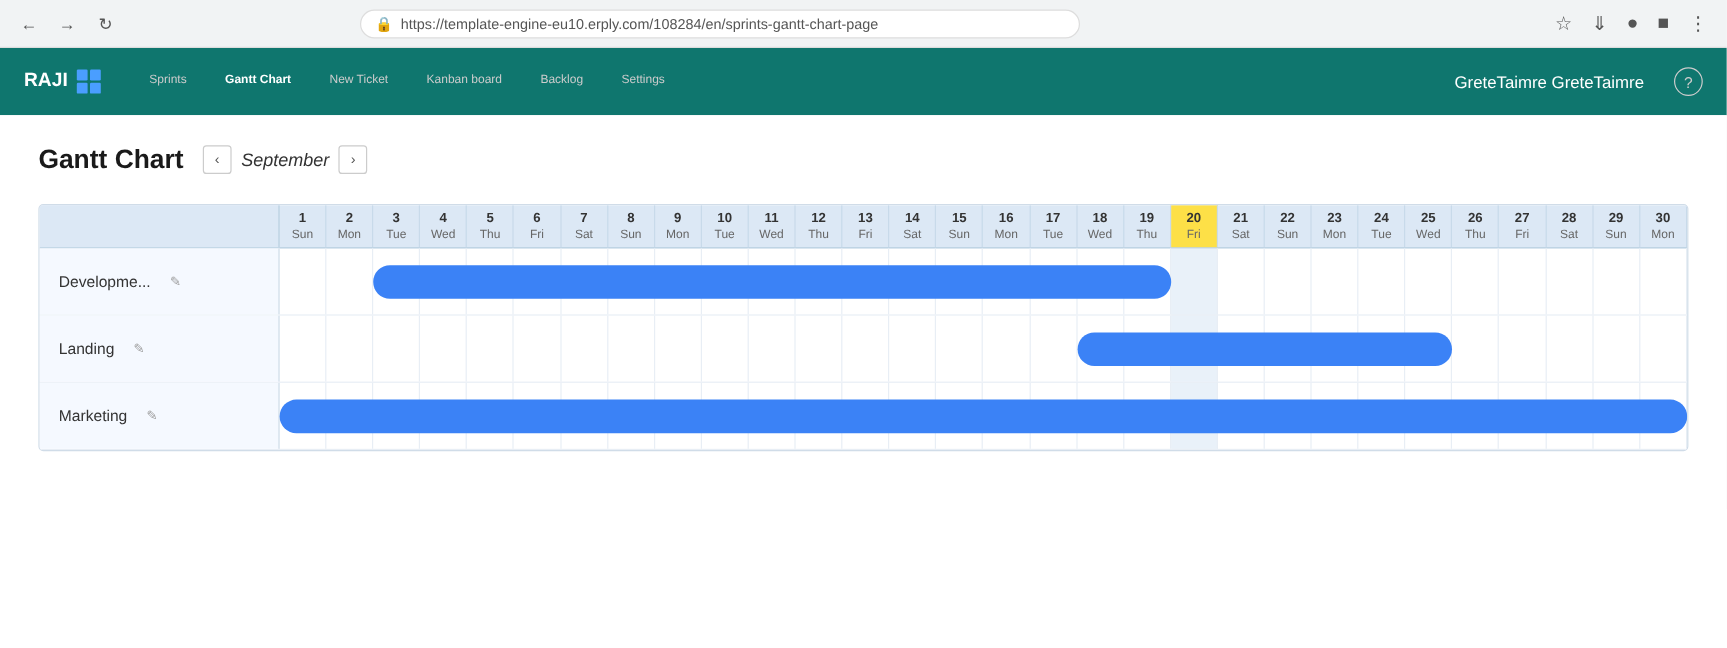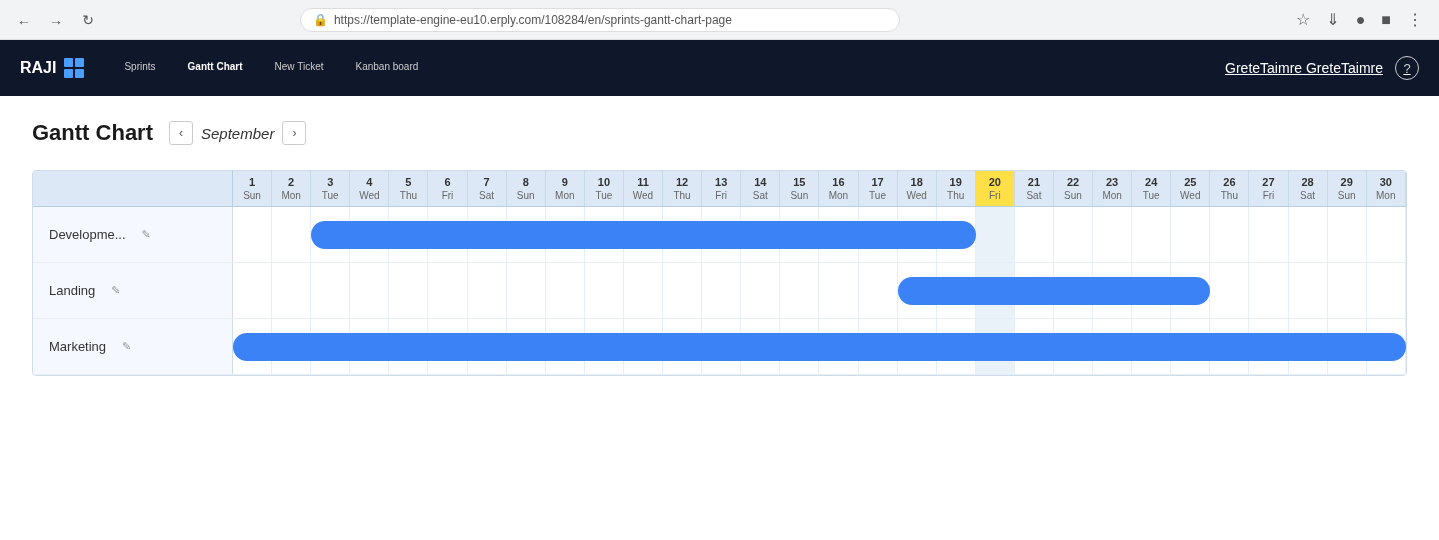--- a/index.html
+++ b/index.html
@@ -31,21 +31,21 @@
       color: #333;
       display: flex; align-items: center; gap: 6px;
       max-width: 600px; margin: 0 auto;
     }
     .address-bar span { color: #555; font-size: 12px; }
     .browser-actions { display: flex; gap: 8px; margin-left: auto; color: #555; font-size: 16px; }
     .browser-action-btn { background: none; border: none; cursor: pointer; color: #555; font-size: 16px; padding: 4px; }
 
     
     .top-nav {
-      background: #0f172a;
+      background: #0f766e;
       display: flex;
       align-items: center;
       padding: 0 20px;
       height: 56px;
       color: white;
     }
     .logo {
       display: flex; align-items: center; gap: 8px;
       font-weight: bold; font-size: 16px; color: white;
       margin-right: 24px;
@@ -59,22 +59,22 @@
     .nav-item {
       padding: 0 16px; height: 68px;
       display: flex; align-items: center;
       color: #ccc; font-size: 10px; cursor: pointer;
       text-decoration: none;
       border-bottom: 3px solid transparent;
     }
     .nav-item.active { color: white; font-weight: 600; border-bottom: 3px solid white; }
     .nav-right {
       margin-left: auto;
-      display: flex; align-items: center; gap: 12px;
-      color: white; font-size: 14px; text-decoration: underline;
+      display: flex; align-items: center; gap: 25px;
+      color: white; font-size: 14px;
     }
     .help-btn {
       width: 24px; height: 24px; border-radius: 50%;
       border: 1px solid #ccc; display: flex; align-items: center; justify-content: center;
       cursor: pointer; font-size: 13px; color: #ccc;
     }
 
     
     .main-content {
       background: white;
@@ -207,20 +207,22 @@
       <div class="logo-grid-cell"></div>
       <div class="logo-grid-cell"></div>
       <div class="logo-grid-cell"></div>
     </div>
   </div>
   <div class="nav-items">
     <a class="nav-item">Sprints</a>
     <a class="nav-item active">Gantt Chart</a>
     <a class="nav-item">New Ticket</a>
     <a class="nav-item">Kanban board</a>
+    <a class="nav-item">Backlog</a>
+    <a class="nav-item">Settings</a>
   </div>
   <div class="nav-right">
     <span>GreteTaimre GreteTaimre</span>
     <div class="help-btn">?</div>
   </div>
 </nav>
 
 <div class="main-content">
 
   <div class="page-header">

